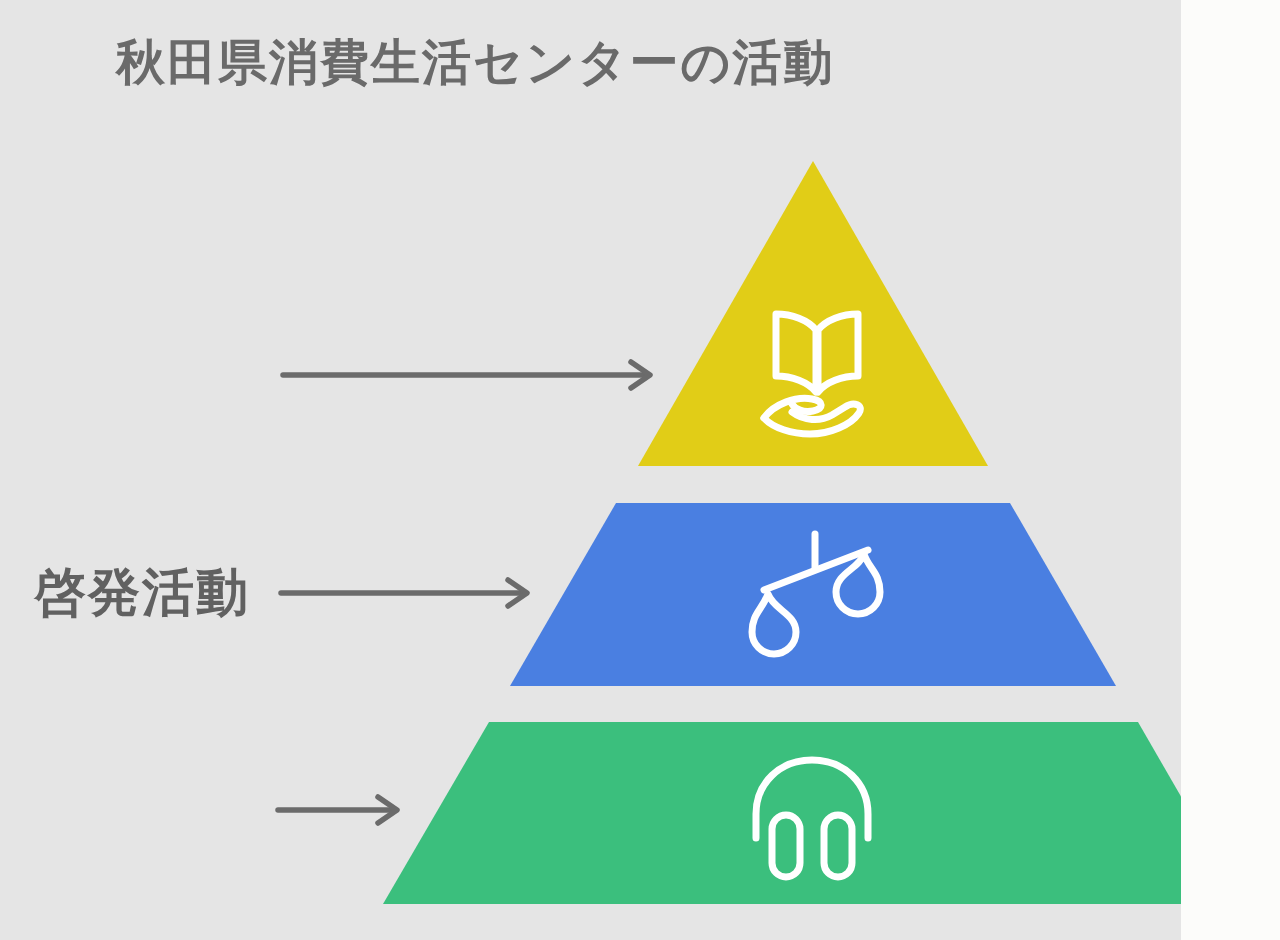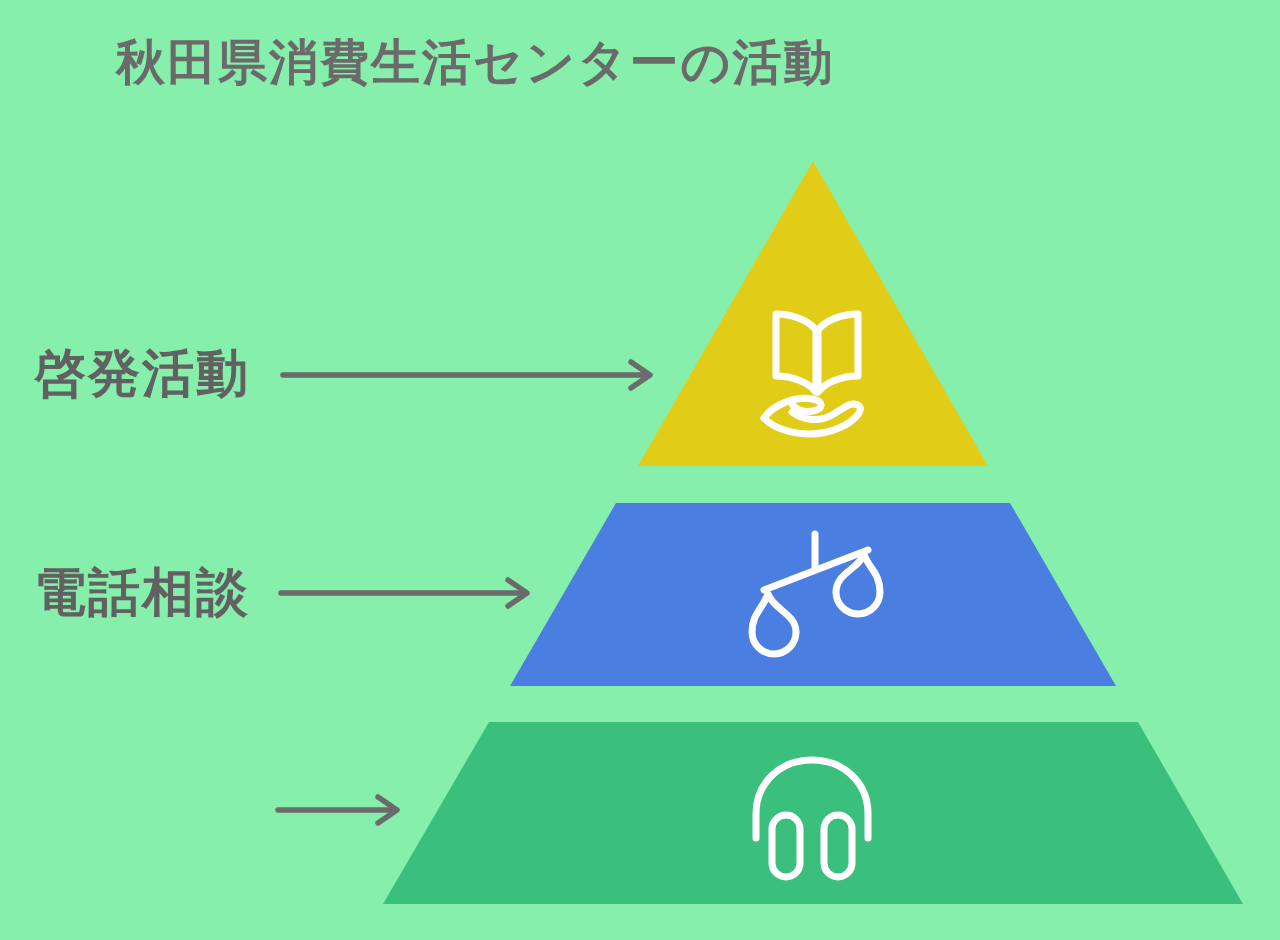--- a/index.html
+++ b/index.html
@@ -3,23 +3,23 @@
 <meta charset="utf-8">
 <style>
   html, body {
     margin: 0;
     padding: 0;
     background: #fcfcfa;
     font-family: "Liberation Sans", sans-serif;
   }
   .canvas {
     position: relative;
-    width: 1280px;
+    width: 1181px;
     height: 940px;
-    background: #86efac;
+    background: #e5e5e5;
     overflow: hidden;
     text-align: center;
   }
   .page-title {
     position: absolute;
     left: 116px;
     top: 30px;
     font-size: 49px;
     font-weight: bold;
     letter-spacing: 2px;
@@ -52,23 +52,22 @@
     stroke-linejoin: round;
   }
 </style>
 </head>
 <body>
 
 <div class="canvas">
 
   <div class="page-title">秋田県消費生活センターの活動</div>
 
-  <div class="level-label l1">啓発活動</div>
 
-  <div class="level-label l2">電話相談</div>
+  <div class="level-label l2">啓発活動</div>
 
 
   <svg class="diagram" width="1280" height="940" viewBox="0 0 1280 940">
 
     <polygon points="813,161 988,466 638,466" fill="#e1cd17"></polygon>
 
     <polygon points="616,503 1010,503 1116,686 510,686" fill="#4a7fe1"></polygon>
 
     <polygon points="489,722 1138,722 1243,904 383,904" fill="#3bbf7d"></polygon>
 

